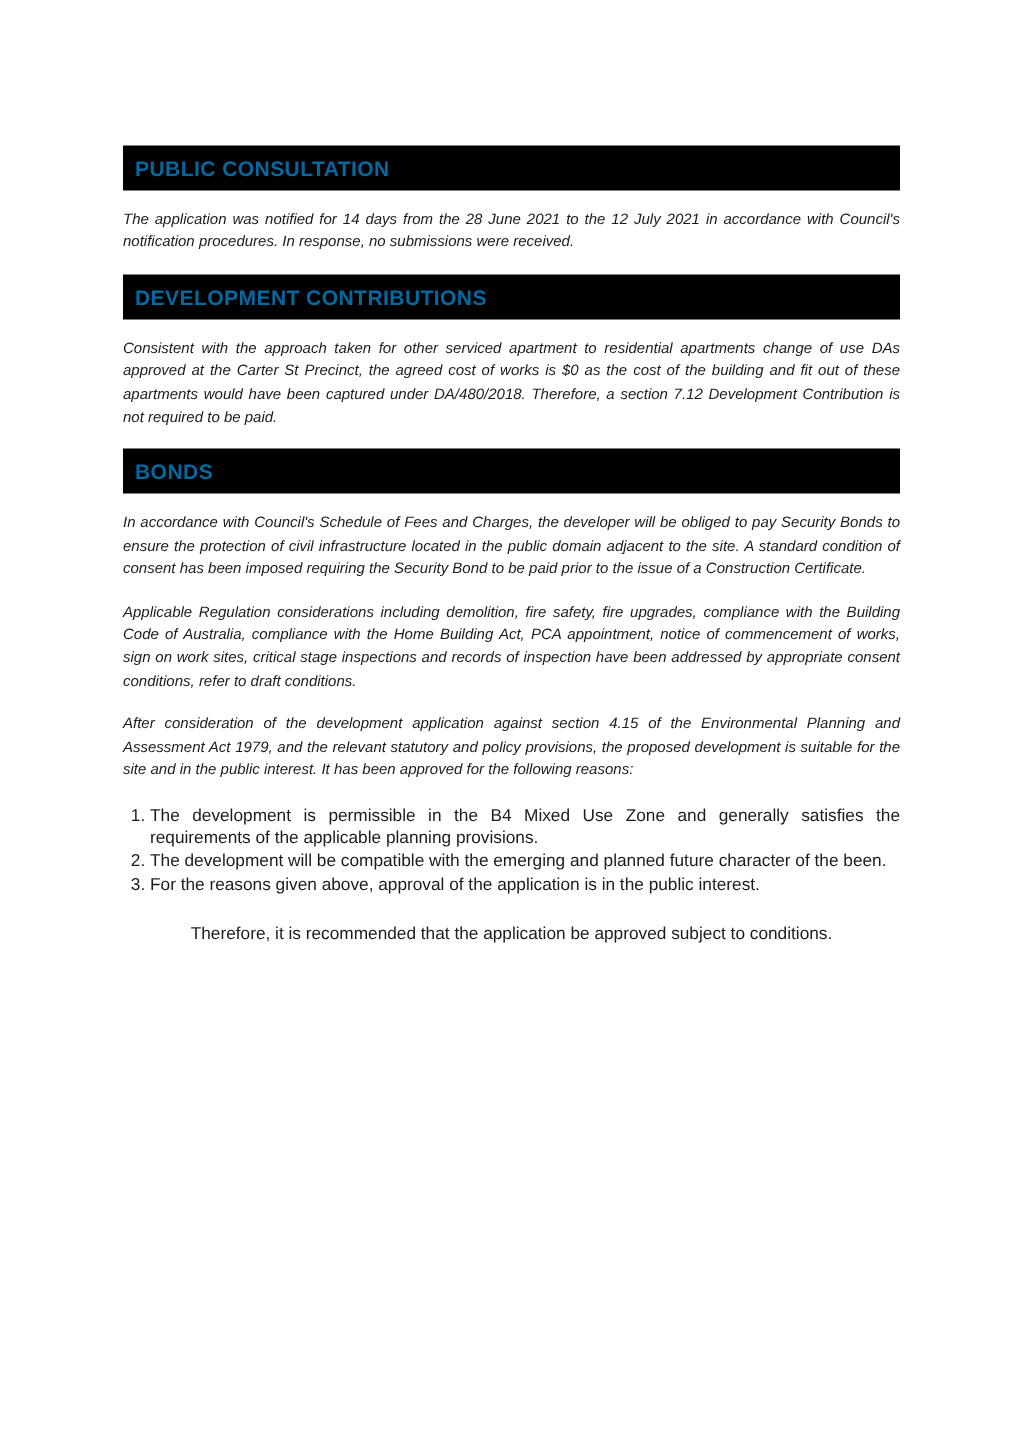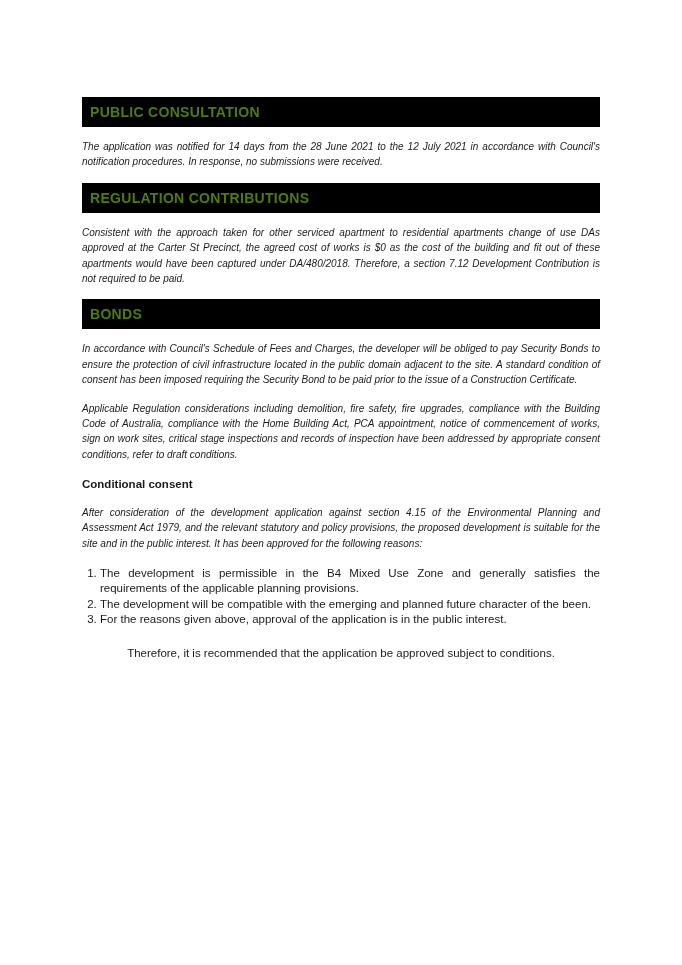--- a/index.html
+++ b/index.html
@@ -13,21 +13,21 @@
     overflow: hidden;
   }
   .doc {
     position: absolute;
     top: 97px;
     left: 82px;
     width: 518px;
   }
   .section-bar {
     background: #000000;
-    color: #4d7c0f;
+    color: #0369a1;
     height: 30px;
     display: flex;
     align-items: center;
     padding-left: 8px;
     font-size: 14px;
     font-weight: bold;
     letter-spacing: 0.3px;
   }
   .para {
     font-size: 10px;
@@ -69,38 +69,37 @@
 
   <div class="section">
     <div class="section-bar">
       <span>PUBLIC CONSULTATION</span>
     </div>
     <p class="para">The application was notified for 14 days from the 28 June 2021 to the 12 July 2021 in accordance with Council's notification procedures. In response, no submissions were received.</p>
   </div>
 
   <div class="section">
     <div class="section-bar">
-      <span>REGULATION CONTRIBUTIONS</span>
+      <span>DEVELOPMENT CONTRIBUTIONS</span>
     </div>
     <p class="para">Consistent with the approach taken for other serviced apartment to residential apartments change of use DAs approved at the Carter St Precinct, the agreed cost of works is $0 as the cost of the building and fit out of these apartments would have been captured under DA/480/2018. Therefore, a section 7.12 Development Contribution is not required to be paid.</p>
   </div>
 
   <div class="section">
     <div class="section-bar">
       <span>BONDS</span>
     </div>
     <p class="para">In accordance with Council's Schedule of Fees and Charges, the developer will be obliged to pay Security Bonds to ensure the protection of civil infrastructure located in the public domain adjacent to the site. A standard condition of consent has been imposed requiring the Security Bond to be paid prior to the issue of a Construction Certificate.</p>
   </div>
 
   <div class="section">
     <p class="para">Applicable Regulation considerations including demolition, fire safety, fire upgrades, compliance with the Building Code of Australia, compliance with the Home Building Act, PCA appointment, notice of commencement of works, sign on work sites, critical stage inspections and records of inspection have been addressed by appropriate consent conditions, refer to draft conditions.</p>
   </div>
 
   <div class="section">
-    <div class="subheading">Conditional consent</div>
     <p class="para no-top">After consideration of the development application against section 4.15 of the Environmental Planning and Assessment Act 1979, and the relevant statutory and policy provisions, the proposed development is suitable for the site and in the public interest. It has been approved for the following reasons:</p>
     <ol class="reasons">
       <li>The development is permissible in the B4 Mixed Use Zone and generally satisfies the requirements of the applicable planning provisions.</li>
       <li>The development will be compatible with the emerging and planned future character of the been.</li>
       <li>For the reasons given above, approval of the application is in the public interest.</li>
     </ol>
     <p class="closing">Therefore, it is recommended that the application be approved subject to conditions.</p>
   </div>
 
 </div>

